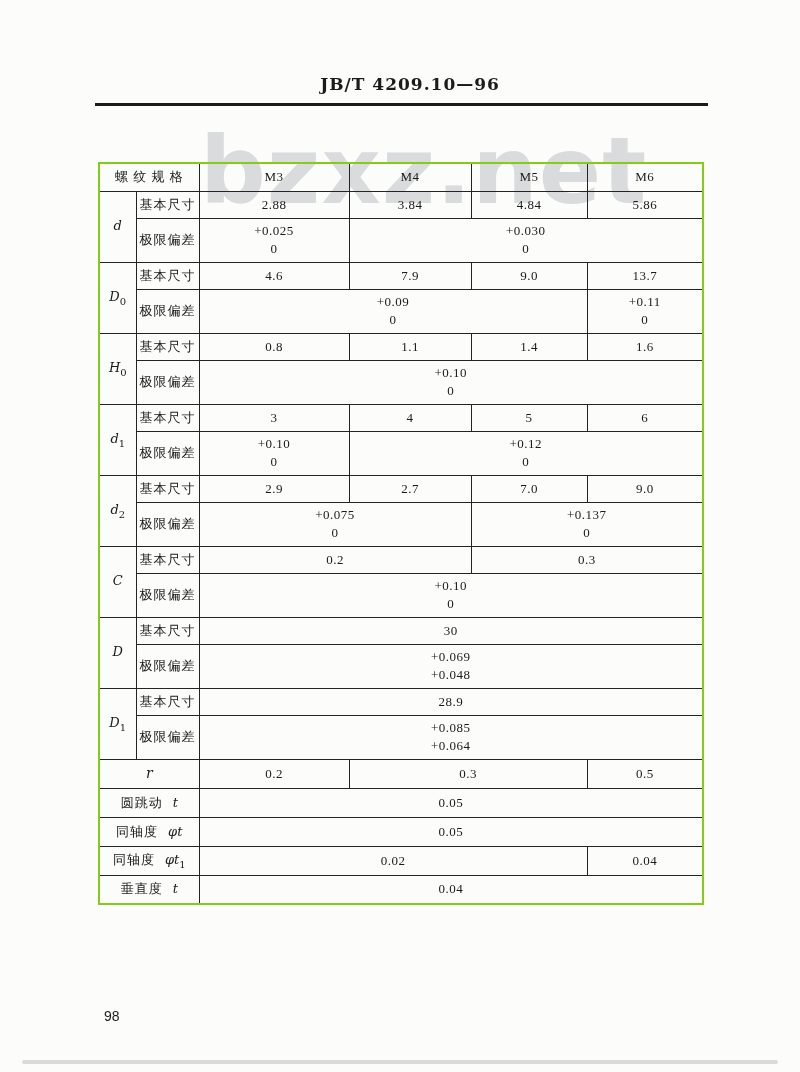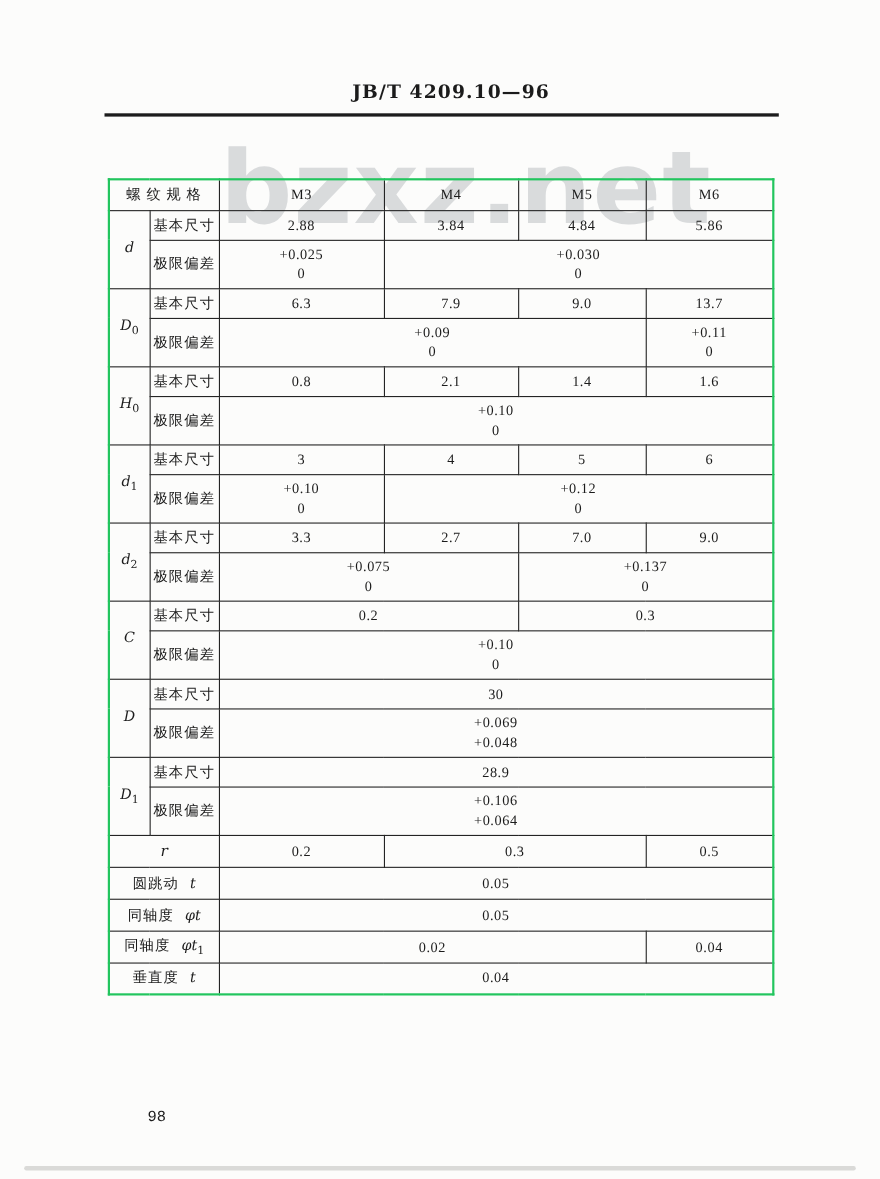--- a/index.html
+++ b/index.html
@@ -41,21 +41,21 @@
   table.dim{
     position:absolute;left:98px;top:162px;width:604px;
     border-collapse:collapse;table-layout:fixed;
     z-index:2;background:transparent;
   }
   table.dim td{
     border:1px solid #242424;
     text-align:center;vertical-align:middle;
     padding:0;font-size:13px;
   }
-  table.dim{border:2px solid #22c55e;}
+  table.dim{border:2px solid #84cc16;}
   tr.h1{height:28px;}
   tr.hb{height:27px;}
   tr.hd{height:44px;}
   tr.hx{height:29px;}
   .cjk{letter-spacing:1px;}
   .sym{
     font-style:italic;font-size:14px;
     font-family:"DejaVu Serif", serif;
   }
   .sym sub{font-size:10px;font-style:normal;}
@@ -63,22 +63,22 @@
     font-family:Liberation Serif, serif;
     letter-spacing:0.5px;
   }
   .dev{white-space:pre-line;line-height:1.4;}
   .sym-inline{
     font-style:italic;font-family:"DejaVu Serif", serif;
     margin-left:10px;
   }
   .sym-inline sub{font-size:10px;font-style:normal;}
   .page-number{
-    position:absolute;left:134px;top:1008px;
-    font-size:14px;font-family:Liberation Mono, monospace;
+    position:absolute;left:104px;top:1008px;
+    font-size:14px;font-family:Liberation Sans, sans-serif;
   }
   .scan-edge{
     position:absolute;left:22px;top:1060px;width:756px;height:4px;
     background:#dadad8;border-radius:2px;
   }
 </style>
 </head>
 <body>
 
 <div class="page">
@@ -119,38 +119,38 @@
         <td class="cjk">极限偏差</td>
         <td class="num dev">+0.025
 0</td>
         <td colspan="3" class="num dev">+0.030
 0</td>
       </tr>
 
       <tr class="hb">
         <td rowspan="2" class="sym"><span>D</span><sub>0</sub></td>
         <td class="cjk">基本尺寸</td>
-        <td class="num">6.3</td>
+        <td class="num">4.6</td>
         <td class="num">7.9</td>
         <td class="num">9.0</td>
         <td class="num">13.7</td>
       </tr>
       <tr class="hd">
         <td class="cjk">极限偏差</td>
         <td colspan="3" class="num dev">+0.09
 0</td>
         <td class="num dev">+0.11
 0</td>
       </tr>
 
       <tr class="hb">
         <td rowspan="2" class="sym"><span>H</span><sub>0</sub></td>
         <td class="cjk">基本尺寸</td>
         <td class="num">0.8</td>
-        <td class="num">2.1</td>
+        <td class="num">1.1</td>
         <td class="num">1.4</td>
         <td class="num">1.6</td>
       </tr>
       <tr class="hd">
         <td class="cjk">极限偏差</td>
         <td colspan="4" class="num dev">+0.10
 0</td>
       </tr>
 
       <tr class="hb">
@@ -165,21 +165,21 @@
         <td class="cjk">极限偏差</td>
         <td class="num dev">+0.10
 0</td>
         <td colspan="3" class="num dev">+0.12
 0</td>
       </tr>
 
       <tr class="hb">
         <td rowspan="2" class="sym"><span>d</span><sub>2</sub></td>
         <td class="cjk">基本尺寸</td>
-        <td class="num">3.3</td>
+        <td class="num">2.9</td>
         <td class="num">2.7</td>
         <td class="num">7.0</td>
         <td class="num">9.0</td>
       </tr>
       <tr class="hd">
         <td class="cjk">极限偏差</td>
         <td colspan="2" class="num dev">+0.075
 0</td>
         <td colspan="2" class="num dev">+0.137
 0</td>
@@ -208,21 +208,21 @@
 +0.048</td>
       </tr>
 
       <tr class="hb">
         <td rowspan="2" class="sym"><span>D</span><sub>1</sub></td>
         <td class="cjk">基本尺寸</td>
         <td colspan="4" class="num">28.9</td>
       </tr>
       <tr class="hd">
         <td class="cjk">极限偏差</td>
-        <td colspan="4" class="num dev">+0.106
+        <td colspan="4" class="num dev">+0.085
 +0.064</td>
       </tr>
 
       <tr class="hx">
         <td colspan="2"><span class="sym">r</span></td>
         <td class="num">0.2</td>
         <td colspan="2" class="num">0.3</td>
         <td class="num">0.5</td>
       </tr>
 

